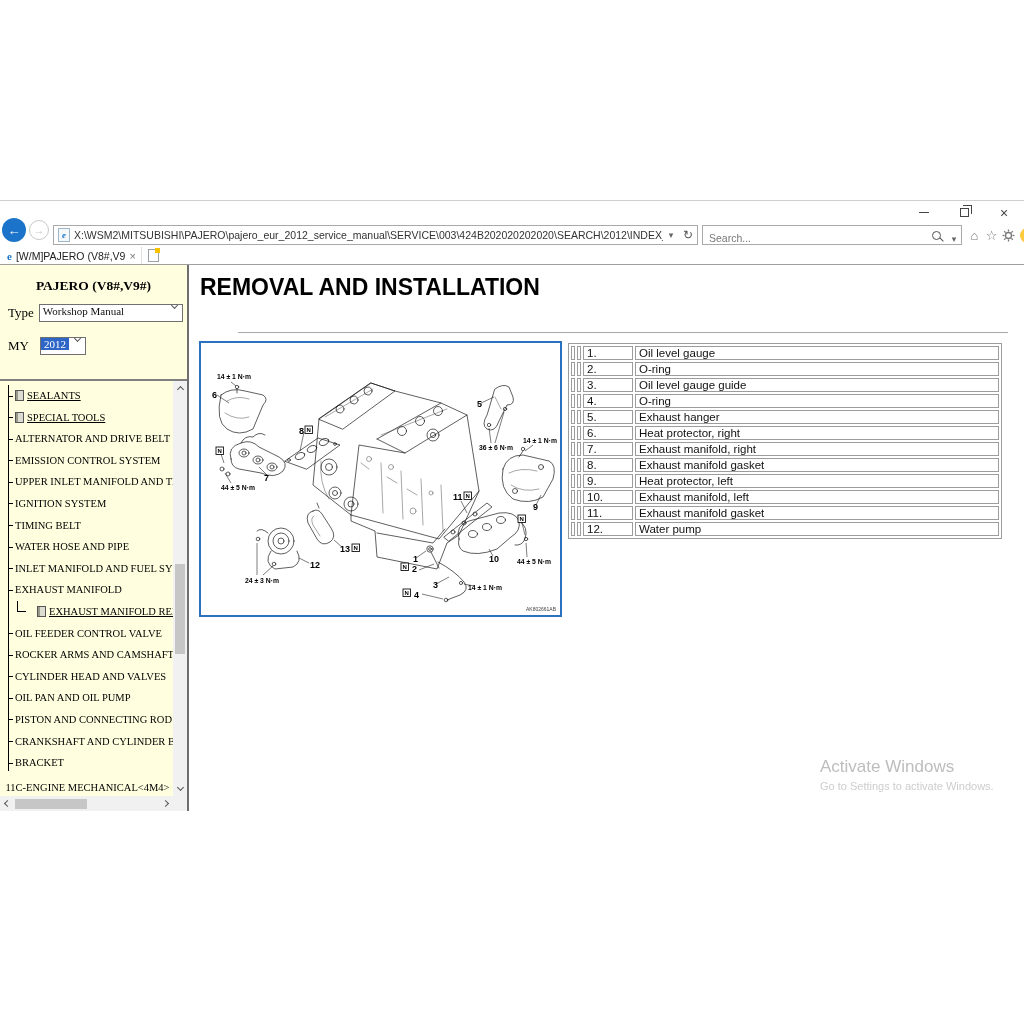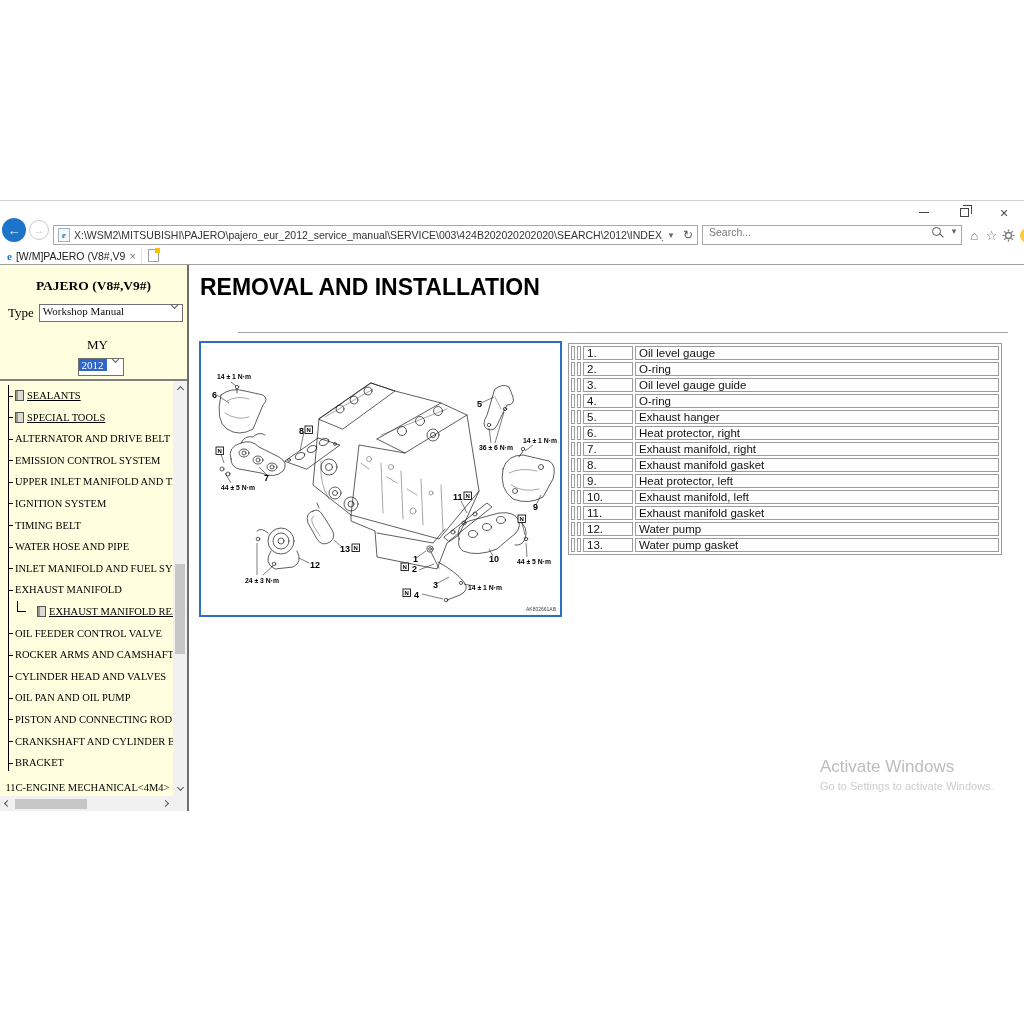--- a/index.html
+++ b/index.html
@@ -26,21 +26,21 @@
   .fwd-btn { position:absolute; left:29px; top:-4px; width:20px; height:20px; border-radius:50%; border:1px solid #c9c9c9; color:#c9c9c9;
              display:flex; align-items:center; justify-content:center; font-size:11px; background:#fff; }
   .addressbar { position:absolute; left:53px; top:1px; width:645px; height:20px; border:1px solid #a9a9a9; background:#fff;
                 display:flex; align-items:center; }
   .page-ico { width:12px; height:14px; margin:0 4px 0 4px; border:1px solid #9db6c9; background:#f4f8fb; color:#1b74c9;
               font:italic bold 9px "Liberation Serif",serif; display:flex; align-items:center; justify-content:center; }
   .url-text { flex:1; font-size:10.5px; color:#333; white-space:nowrap; overflow:hidden; }
   .addr-caret { width:16px; text-align:center; color:#666; font-size:9px; }
   .addr-refresh { width:18px; text-align:center; color:#555; font-size:12px; }
   .searchbox { position:absolute; left:702px; top:1px; width:260px; height:20px; border:1px solid #a9a9a9; background:#fff;
-               display:flex; align-items:flex-start; }
+               display:flex; align-items:flex-end; }
   .search-text { flex:1; padding-left:6px; font-size:10.5px; color:#777; }
   .mag { position:relative; width:14px; height:14px; margin-right:2px; }
   .mag::before { content:""; position:absolute; left:1px; top:1px; width:7px; height:7px; border:1.4px solid #555; border-radius:50%; }
   .mag::after { content:""; position:absolute; left:8px; top:9px; width:5px; height:1.4px; background:#555; transform:rotate(45deg); }
   .search-caret { width:14px; text-align:center; color:#666; font-size:9px; }
   .nav-icons { position:absolute; left:966px; top:0px; height:22px; display:flex; align-items:center; }
   .nico { width:17px; text-align:center; color:#777; font-size:13px; }
   .gear-svg { display:block; margin:0 auto; }
   .smiley { position:relative; width:15px; height:15px; border-radius:50%; background:#ffca3e; margin-left:3px; }
   .smiley::before { content:""; position:absolute; left:3.5px; top:4px; width:2px; height:2px; background:#6b4a00; border-radius:50%;
@@ -58,21 +58,21 @@
   .newtab::after { content:""; position:absolute; right:-2px; top:-2px; width:5px; height:5px; background:#f8c200; }
 
   
   .content { position:absolute; left:0; top:63px; width:1024px; height:547px; display:flex; border-top:1px solid #9e9e9e; background:#fff; }
 
   
   .sidebar { width:189px; height:100%; background:#84cc16; border-right:2px solid #6e6e6e; display:flex; flex-direction:column; }
   .sb-header { height:116px; background:#ffffe0; border-bottom:2px solid #808080; font-family:"Liberation Serif",serif; }
   .sb-title { margin-top:13px; text-align:center; font-size:13.5px; font-weight:600; color:#000; }
   .sb-row { display:flex; align-items:center; margin:10px 0 0 8px; gap:5px; font-size:13px; color:#000; }
-  .sb-row.my { margin-top:15px;flex-direction:column; }
+  .sb-row.my { margin-top:15px; }
   .sel { display:inline-flex; align-items:flex-start; justify-content:space-between; border:1px solid #707070; background:#fff; height:18px;
          font-size:11px; color:#111; }
   .sel-type { width:144px; }
   .sel-my { width:46px;margin-left:6px; }
   .sv { padding:0 3px; white-space:nowrap; overflow:hidden; }
   .sv.hl { background:#2e66c8; color:#fff; }
   .sarr { width:14px; display:flex; align-items:center; justify-content:center; }
   .chev { width:5px; height:5px; border-top:1.4px solid #555; border-right:1.4px solid #555; display:inline-block; }
   .chev.down { transform:rotate(135deg); margin-top:-2px; }
   .chev.up { transform:rotate(-45deg); margin-top:2px; }
@@ -549,26 +549,20 @@
                 <td class="sp2"></td>
                 <td class="numc">11.</td>
                 <td class="stepc">Exhaust manifold gasket</td>
               </tr>
               <tr>
                 <td class="sp1"></td>
                 <td class="sp2"></td>
                 <td class="numc">12.</td>
                 <td class="stepc">Water pump</td>
               </tr>
-              <tr>
-                <td class="sp1"></td>
-                <td class="sp2"></td>
-                <td class="numc">13.</td>
-                <td class="stepc">Water pump gasket</td>
-              </tr>
             </tbody>
         </table>
 
         <div class="watermark">
           <div class="wm1">Activate Windows</div>
           <div class="wm2">Go to Settings to activate Windows.</div>
         </div>
       </div>
 
     </div>

